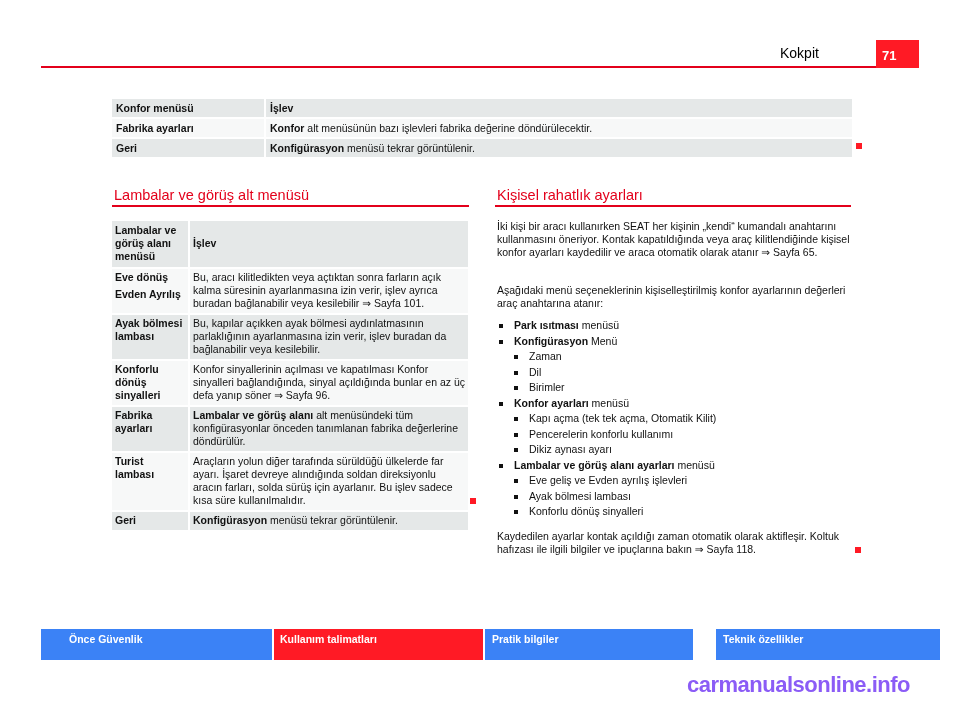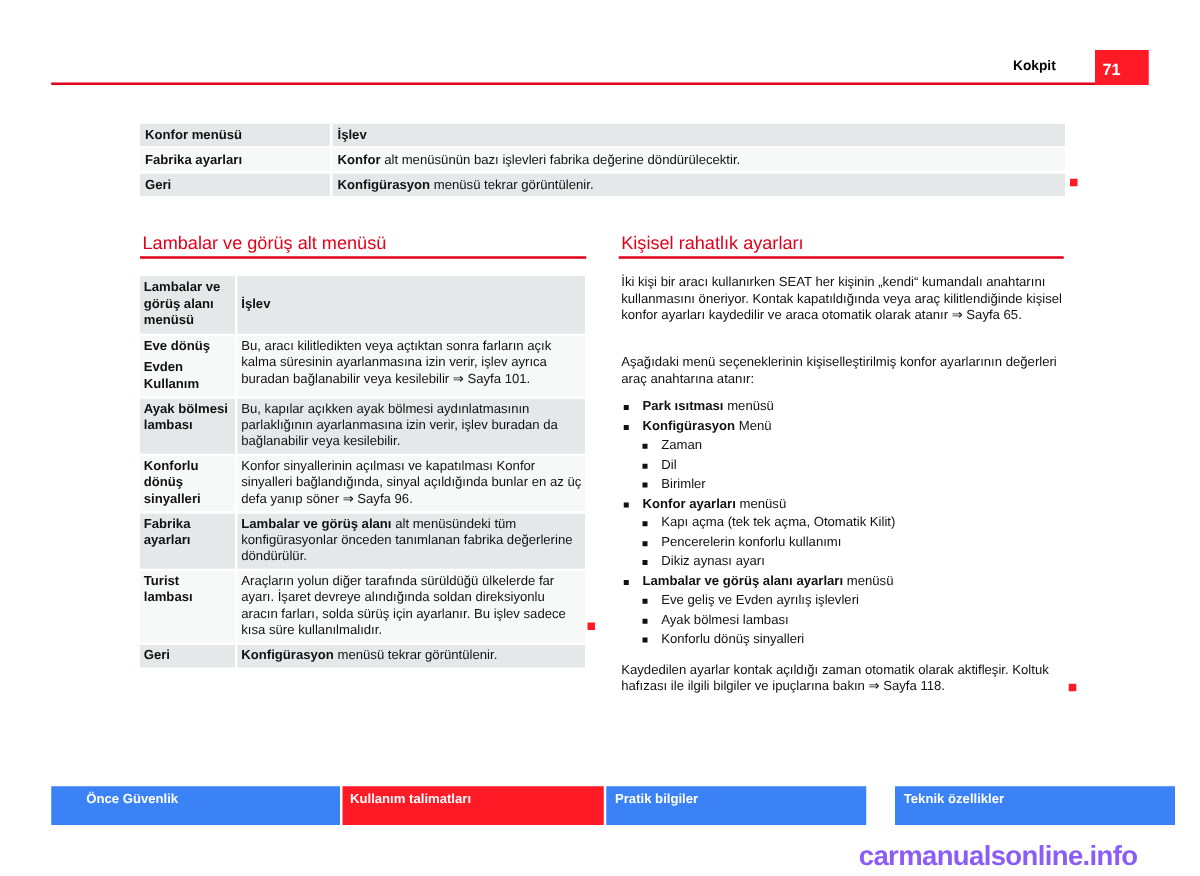--- a/index.html
+++ b/index.html
@@ -1,20 +1,20 @@
 <!DOCTYPE html>
 <html><head>
 <meta charset="utf-8">
 <style>
   html, body { margin:0; padding:0; }
   body { width:960px; height:701px; background:#ffffff; position:relative; overflow:hidden;
          font-family:"Liberation Sans", sans-serif; color:#111; font-size:11px; }
   .abs { position:absolute; }
   .top-rule { left:41px; top:66px; width:836px; height:2px; background:#e3001b; }
-  .chapter { left:780px; top:45px; width:95px; text-align:center; font-size:11px; font-weight:bold; color:#000; line-height:16px; }
+  .chapter { left:780px; top:45px; width:95px; text-align:left; font-size:14px; font-weight:normal; color:#000; line-height:16px; }
   .pageno { left:876px; top:40px; width:43px; height:28px; background:#ff1a25; color:#fff; font-weight:bold; font-size:13px; box-sizing:border-box; padding:8px 0 0 6px; }
 
   table { border-collapse:separate; border-spacing:0; }
   .t1 { left:112px; top:99px; width:740px; }
   .t1 td { height:16px; padding:1px 4px; font-size:10.5px; vertical-align:middle; border-bottom:2px solid #fff; }
   .t1 td.c1 { width:144px; font-weight:bold; }
   .t1 tr.shade td { background:#e5e8e8; }
   .t1 tr.light td { background:#f7f8f8; }
   .t1 td.c1 + td { border-left:2px solid #fff; }
 
@@ -70,21 +70,21 @@
 <div class="abs h2" style="left:114px;top:186px;">Lambalar ve görüş alt menüsü</div>
 <div class="abs h2rule" style="left:112px;top:205px;width:357px;"></div>
 
 <table class="abs t2">
   <tbody>
       <tr class="shade">
     <td class="c1" style="padding-top:3px;padding-bottom:4px;">Lambalar ve görüş alanı menüsü</td>
     <td style="font-weight:bold;vertical-align:middle;">İşlev</td>
   </tr>
   <tr class="light">
-    <td class="c1"><span>Eve dönüş</span><span class="sub">Evden Kullanım</span></td>
+    <td class="c1"><span>Eve dönüş</span><span class="sub">Evden Ayrılış</span></td>
     <td>Bu, aracı kilitledikten veya açtıktan sonra farların açık kalma süresinin ayarlanmasına izin verir, işlev ayrıca buradan bağlanabilir veya kesilebilir ⇒ Sayfa 101.</td>
   </tr>
   <tr class="shade">
     <td class="c1">Ayak bölmesi lambası</td>
     <td>Bu, kapılar açıkken ayak bölmesi aydınlatmasının parlaklığının ayarlanmasına izin verir, işlev buradan da bağlanabilir veya kesilebilir.</td>
   </tr>
   <tr class="light">
     <td class="c1">Konforlu dönüş sinyalleri</td>
     <td>Konfor sinyallerinin açılması ve kapatılması Konfor sinyalleri bağlandığında, sinyal açıldığında bunlar en az üç defa yanıp söner ⇒ Sayfa 96.</td>
   </tr>

